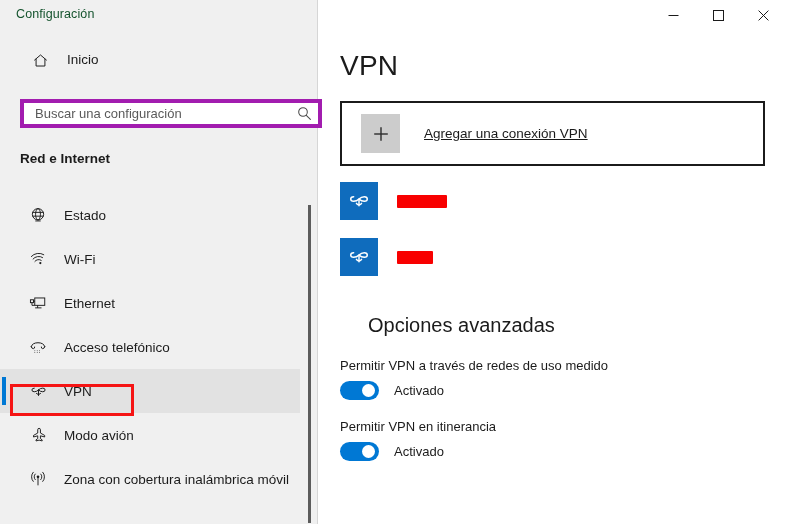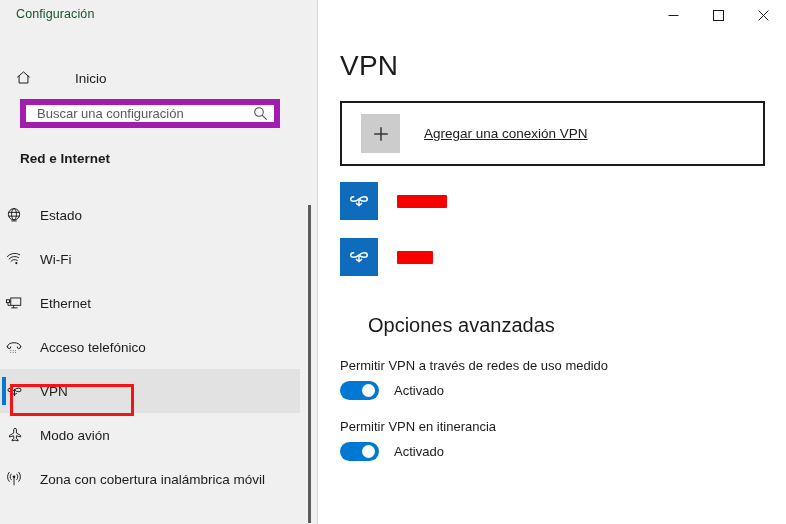--- a/index.html
+++ b/index.html
@@ -55,38 +55,37 @@
     left: 0; top: 0;
     width: 318px; height: 524px;
     background: #f0f0f0;
     border-right: 1px solid #d6d6d6;
     z-index: 10;
   }
   .home-row {
     position: absolute;
     left: 0; top: 52px;
     width: 300px; height: 34px;
-    display: flex; align-items: flex-end;
-    padding-left: 15px;
-    cursor: default;
-    gap: 25px;
+    display: flex; align-items: flex-start;
+    padding-left: 32px;
+    cursor: default;
   }
   .home-icon { width: 22px; display: flex; align-items: center; justify-content: flex-start; }
   .home-label {
     margin-left: 13px;
     font-size: 13.5px;
     color: #1b1b1b;
   }
 
   .search-wrap {
     position: absolute;
     left: 20px; top: 99px;
-    width: 260px; height: 29px;
-    background: #ffffff;
-    border: 6px solid #a21caf;
+    width: 302px; height: 29px;
+    background: #ffffff;
+    border: 4px solid #a21caf;
     display: flex; align-items: flex-start;
   }
   .search-input {
     flex: 1;
     height: 100%;
     border: none; outline: none;
     background: transparent;
     padding: 0 8px 0 11px;
     font-family: "Liberation Sans", sans-serif;
     font-size: 13px;
@@ -109,21 +108,21 @@
   .nav-list {
     position: absolute;
     left: 0; top: 193px;
     width: 310px;
   }
   .nav-item {
     position: relative;
     width: 300px;
     height: 44px;
     display: flex; align-items: center;
-    padding-left: 5px;
+    padding-left: 29px;
     cursor: default;
   }
   .nav-item .nav-icon {
     width: 22px; min-width: 22px;
     display: flex; align-items: center; justify-content: flex-start;
     color: #1b1b1b;
   }
   .nav-item .nav-label {
     margin-left: 13px;
     font-size: 13.5px;

